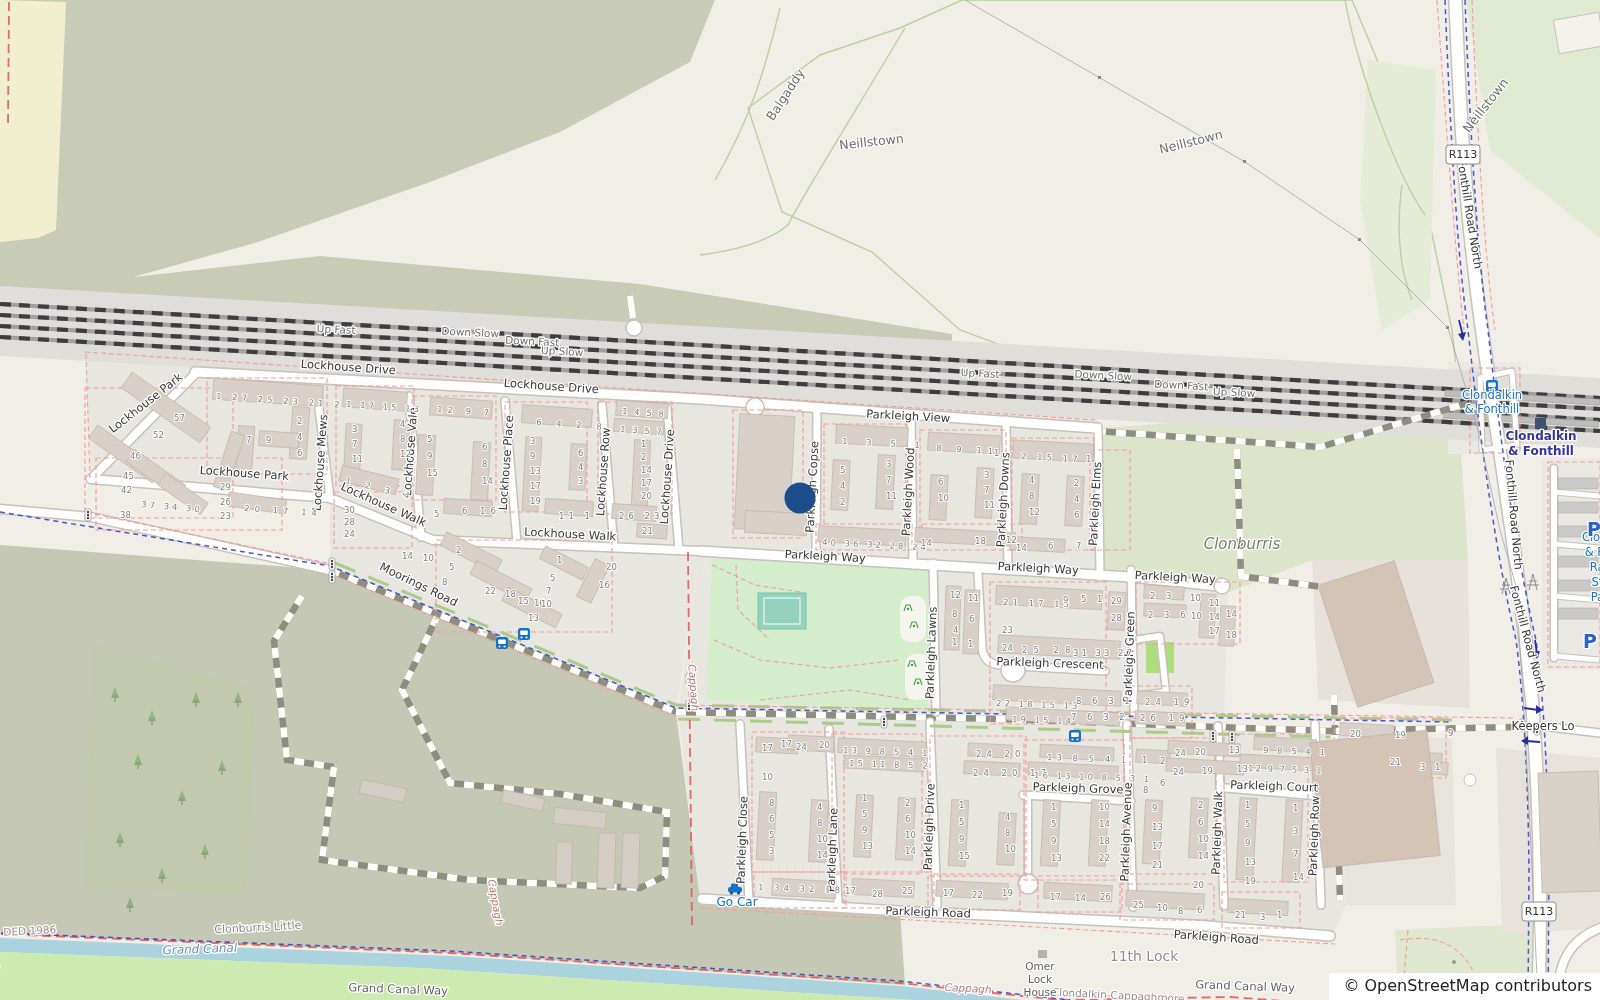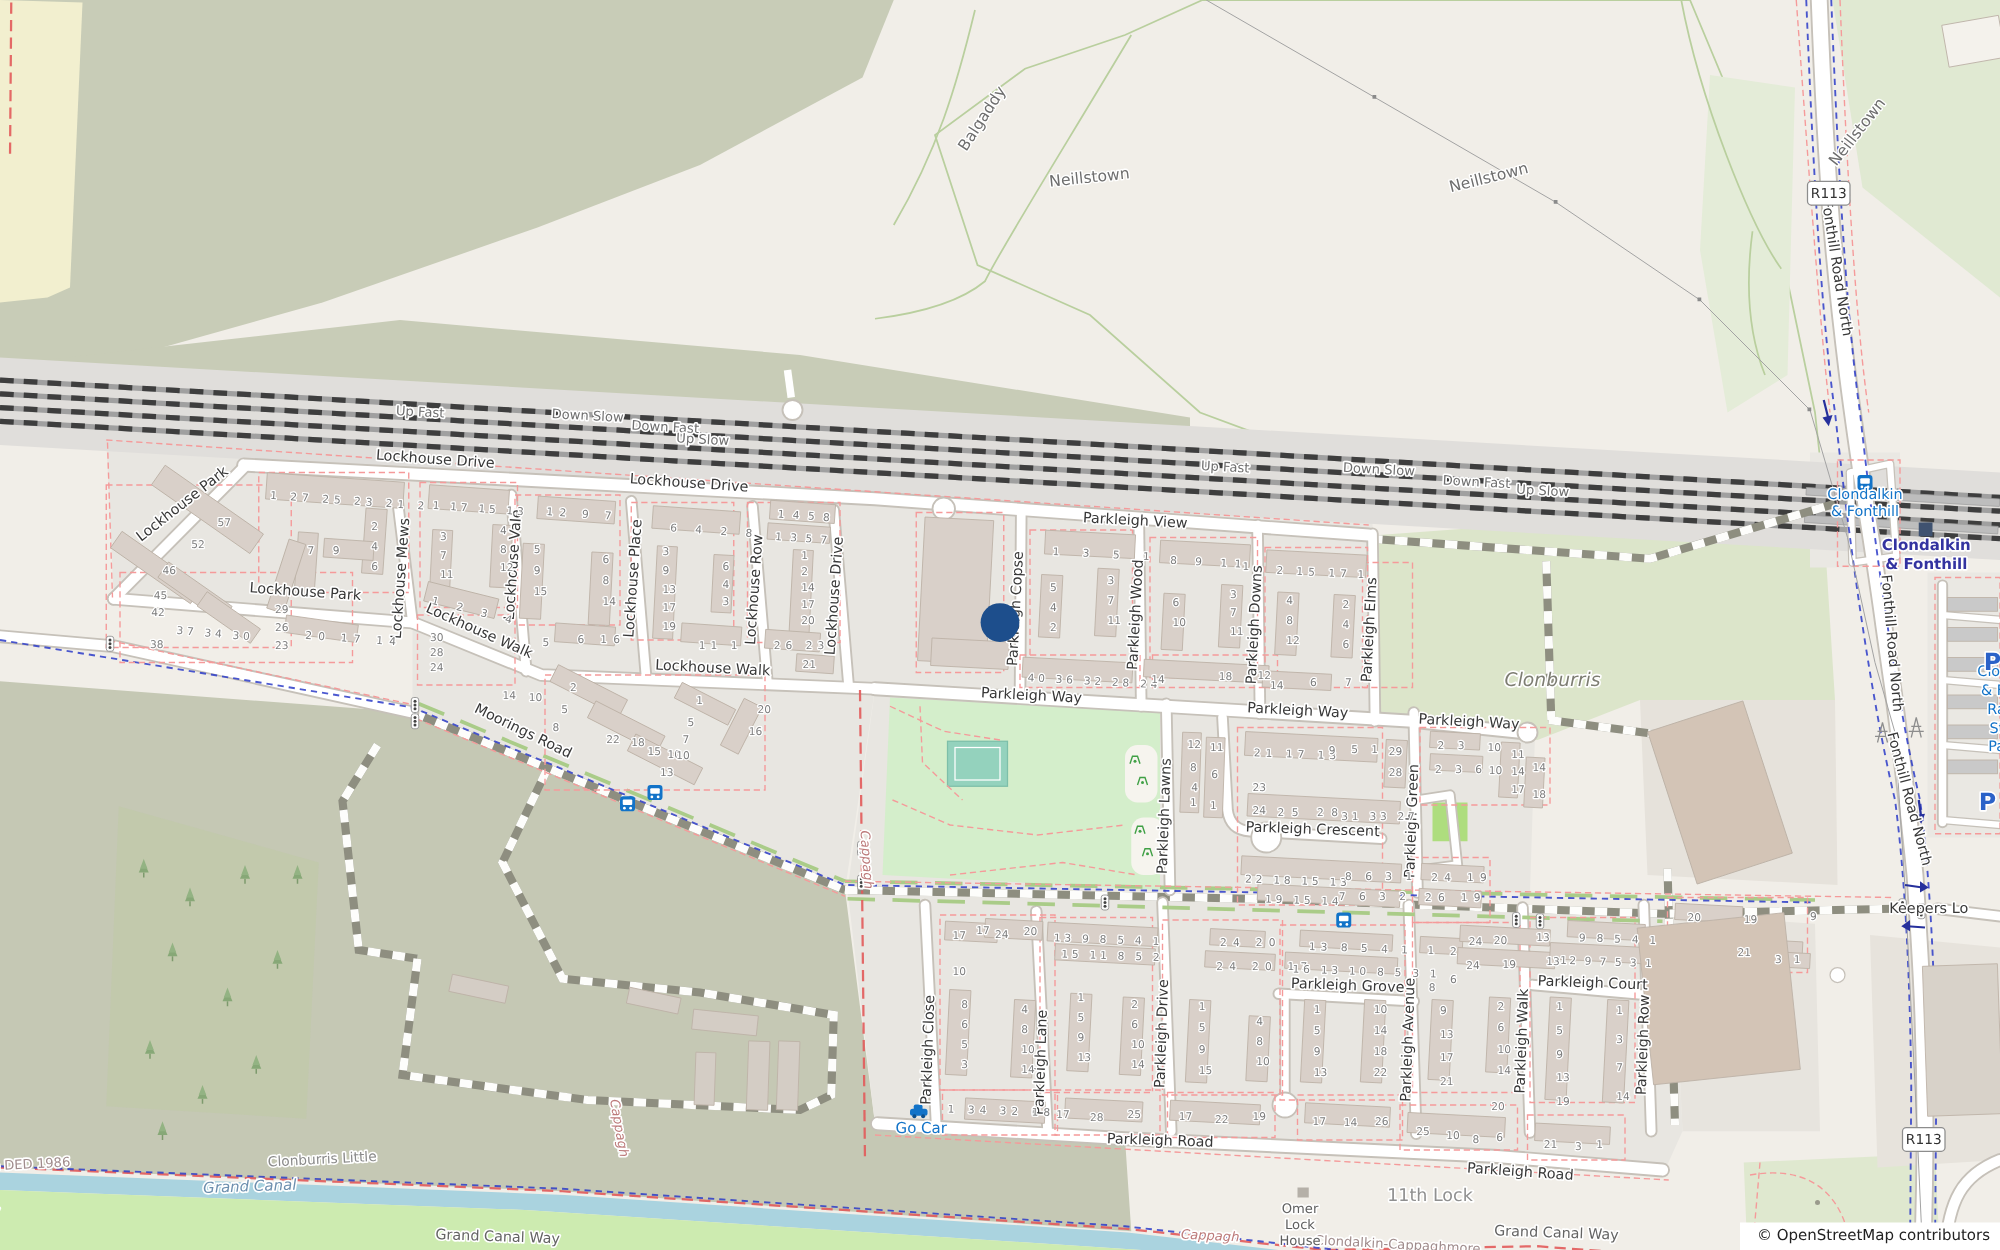--- a/index.html
+++ b/index.html
@@ -28,21 +28,21 @@
   .rf{stroke:#ffffff;fill:none;stroke-linecap:round;stroke-linejoin:round;}
   .con-b{stroke:#8e8e80;stroke-width:6.5;fill:none;}
   .con-w{stroke:#fdfdfb;stroke-width:6.5;fill:none;stroke-dasharray:10 10;}
   .rail-a{stroke:#a0a0a0;stroke-width:4.2;fill:none;}
   .rail-b{stroke:#3e3e3e;stroke-width:4.2;fill:none;stroke-dasharray:11 8;}
   .foot{stroke:#f59a9a;stroke-width:1.1;fill:none;stroke-dasharray:5 3;}
   .cyc{stroke:#2c3bc8;stroke-width:1.5;fill:none;stroke-dasharray:5 4;opacity:.85;}
   .bound{stroke:#e25a5a;stroke-width:1.8;fill:none;stroke-dasharray:9 5;opacity:.9;}
   .verge{stroke:#aacc88;stroke-width:3;fill:none;stroke-dasharray:22 14;}
   .hedge{stroke:#b9cf9e;stroke-width:1.4;fill:none;}
-  .attribution{position:absolute;right:0;bottom:0;background:#ffffff;padding:3px 8px 5px 14px;font-size:12px;color:#222;}
+  .attribution{position:absolute;right:0;bottom:0;background:#ffffff;padding:3px 8px 5px 14px;font-size:16px;color:#222;}
 </style>
 </head>
 <body>
 
 <div class="stage">
 <svg id="map" width="1600" height="1000" viewBox="0 0 1600 1000">
   <defs>
     <g id="sig">
           <rect width="6" height="12" rx="2" fill="#fdfdfd" stroke="#8f8f8f" stroke-width="0.7"></rect>
           <circle cx="3" cy="3" r="1.2" fill="#444"></circle>

